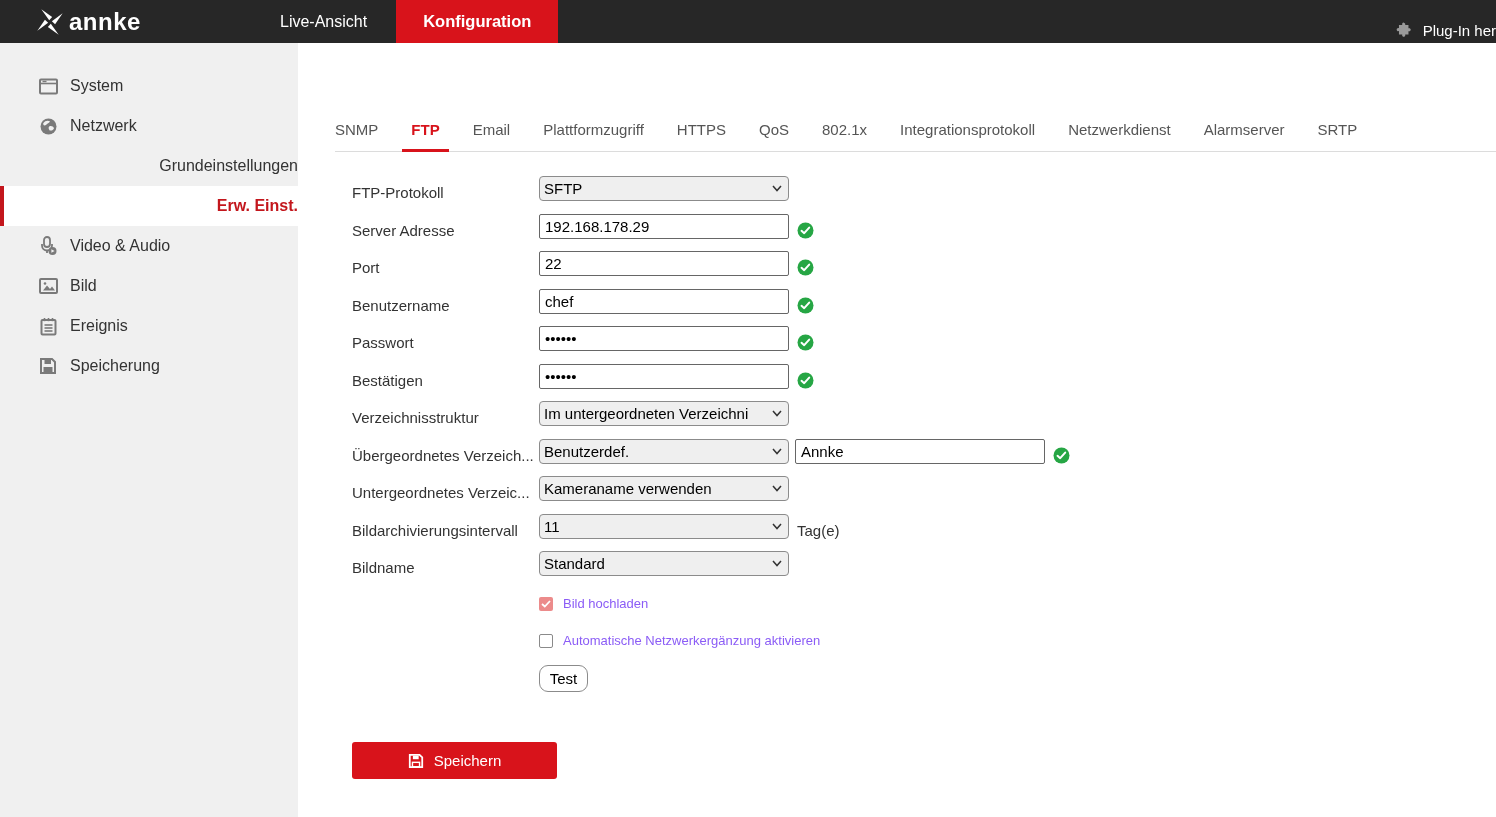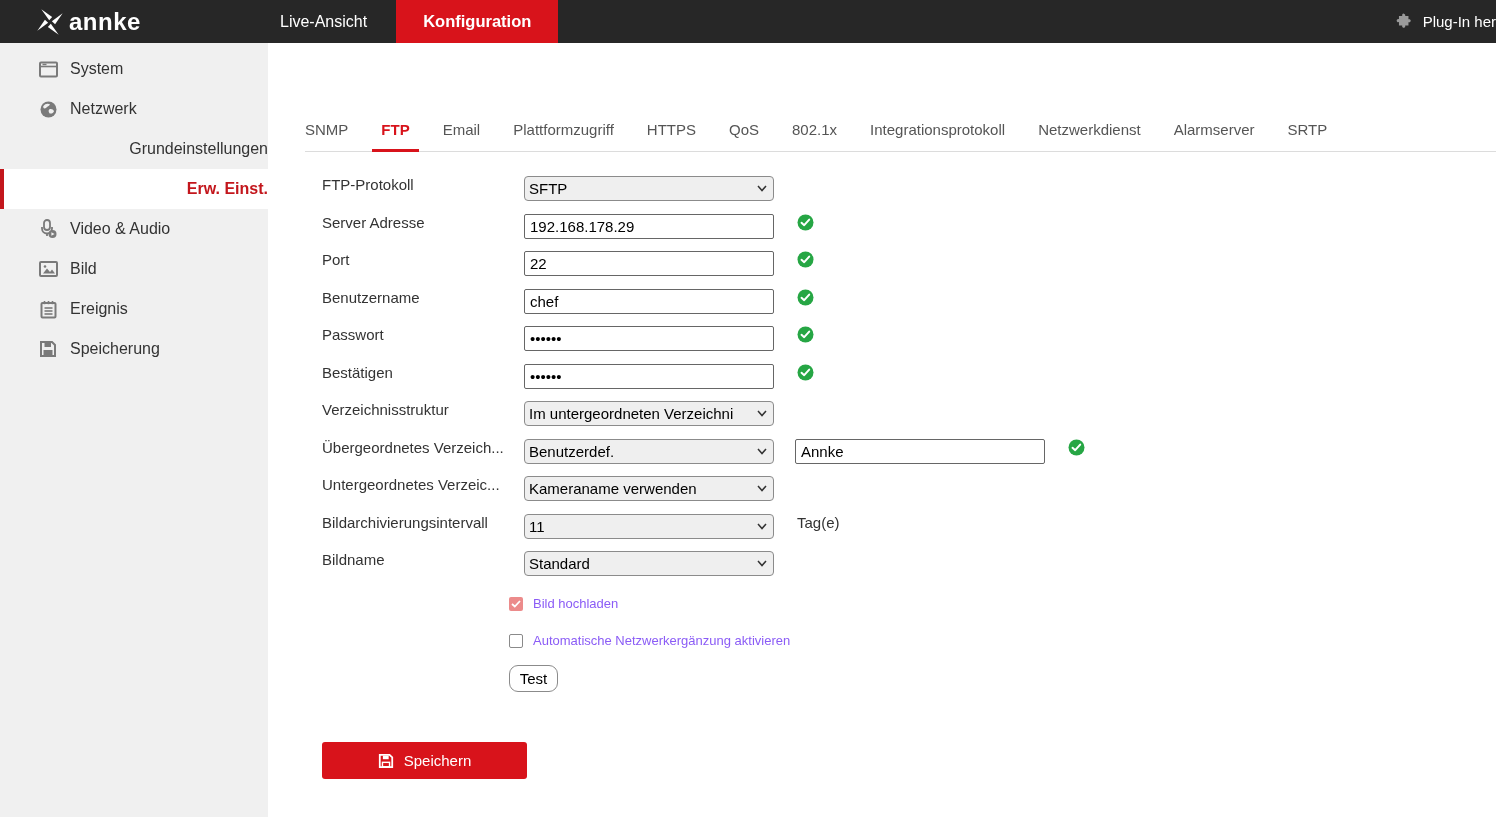--- a/index.html
+++ b/index.html
@@ -8,37 +8,37 @@
     width:1496px;height:817px;overflow:hidden;background:#fff;
     font-family:"Liberation Sans", sans-serif;color:#333;
   }
   
   .topbar{height:43px;background:#272727;position:relative;}
   .logo{position:absolute;left:34px;top:0;height:43px;display:flex;align-items:center;gap:3px;}
   .logo-text{color:#fff;font-size:24px;font-weight:bold;letter-spacing:.5px;line-height:1;}
   .topnav{position:absolute;left:280px;top:0;height:43px;display:flex;align-items:center;}
   .topnav-item{color:#fff;font-size:16px;height:43px;display:flex;align-items:center;cursor:pointer;}
   .topnav-item.active{background:#d8131b;font-weight:bold;padding:0 27px;margin-left:29px;font-size:16.5px;}
-  .plugin{position:absolute;right:0;top:0;height:43px;display:flex;align-items:center;gap:9px;color:#fff;font-size:15px;white-space:nowrap;overflow:hidden;cursor:pointer;}
+  .plugin{position:absolute;right:0;top:9px;height:43px;display:flex;align-items:center;gap:9px;color:#fff;font-size:15px;white-space:nowrap;overflow:hidden;cursor:pointer;}
   
   .main{display:flex;height:774px;}
-  .sidebar{width:268px;background:#f0f0f0;box-sizing:border-box;padding-top:6px;flex:none;}
+  .sidebar{width:298px;background:#f0f0f0;box-sizing:border-box;padding-top:23px;flex:none;}
   .side-item{height:40px;display:flex;align-items:center;font-size:16px;color:#333;cursor:pointer;}
   .side-item .ic{width:20px;margin-left:38px;margin-right:12px;display:flex;align-items:center;justify-content:center;flex:none;}
   .side-sub{padding-left:70px;justify-content:flex-end;}
   .side-sub.selected{background:#fff;border-left:4px solid #c3161c;padding-left:66px;color:#c3161c;font-weight:bold;}
   .content{flex:1;box-sizing:border-box;padding:38px 0 0 37px;margin-top:40px;}
   
   .tabs{display:flex;gap:33px;border-bottom:1px solid #dcdcdc;}
   .tab{font-size:15px;color:#555;padding-bottom:13px;position:relative;cursor:pointer;white-space:nowrap;}
   .tab.active{color:#d8131b;font-weight:bold;}
   .tab.active::after{content:"";position:absolute;left:-9px;right:-9px;bottom:-1px;height:3px;background:#d8131b;}
   
   .form{margin-top:24px;padding-left:17px;}
-  .frow{display:flex;align-items:flex-start;margin-bottom:12.5px;gap:15px;}
+  .frow{display:flex;align-items:flex-end;margin-bottom:12.5px;}
   .flabel{width:187px;flex:none;font-size:15px;color:#333;white-space:nowrap;overflow:hidden;text-overflow:ellipsis;box-sizing:border-box;padding-right:4px;}
   .sel{width:250px;height:25px;position:relative;flex:none;}
   .sel select{
     width:100%;height:25px;box-sizing:border-box;appearance:none;-webkit-appearance:none;-moz-appearance:none;
     background:#efefef;border:1px solid #8b8b8b;border-radius:4px;
     font-family:inherit;font-size:15px;color:#000;padding:0 20px 0 4px;
   }
   .sel .chev{position:absolute;right:7px;top:9px;pointer-events:none;display:flex;}
   .inp{
     width:250px;height:25px;box-sizing:border-box;border:1px solid #666;border-radius:2px;

